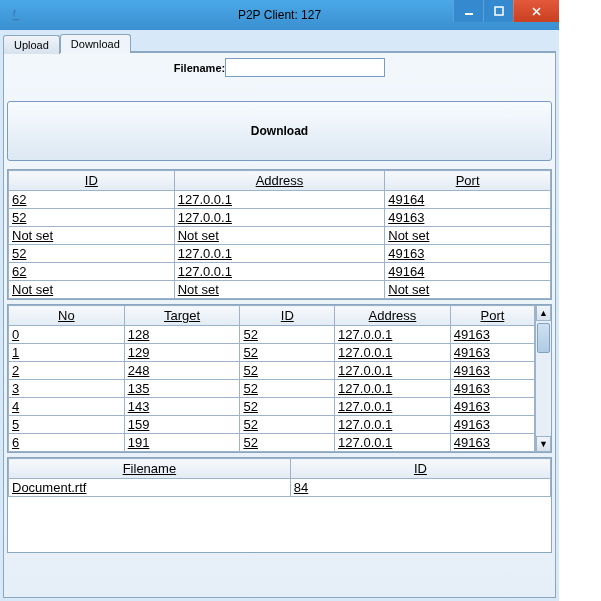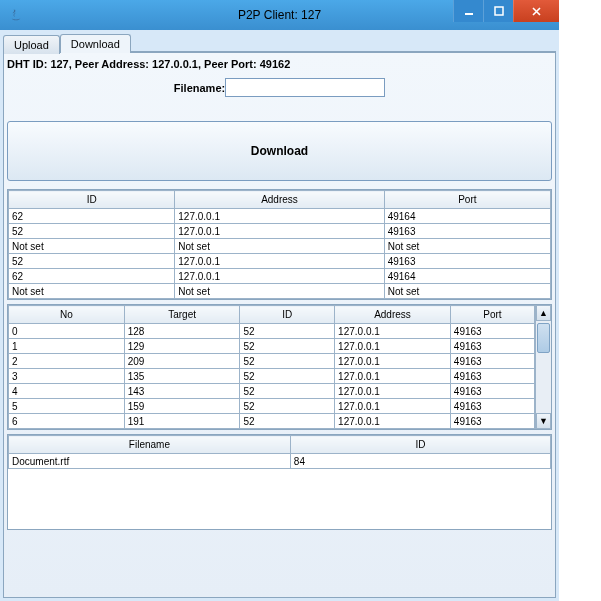--- a/index.html
+++ b/index.html
@@ -136,22 +136,23 @@
   display:flex;
   align-items:center;
   justify-content:center;
   font-weight:bold;
   font-size:12px;
   margin: 12px 0 4px 0;
 }
 table {
   width:100%;
   border-collapse:collapse;
-  font-size:10px;
+  font-size:13px;
   background:#fff;
+  text-decoration:underline;
 }
 th {
   background: linear-gradient(#f6f9fc,#e2ebf3);
   border:1px solid #9cb3c9;
   font-weight:normal;
   padding:2px 4px;
   text-align:center;
   height:18px;
 }
 td {
@@ -234,21 +235,20 @@
   </div>
 
   <div class="client">
     <div class="tabs-row">
       <div class="tab inactive">Upload</div>
       <div class="tab active">Download</div>
       <div class="tab-underline"></div>
     </div>
 
     <div class="panel">
-      <div class="infoline">DHT ID: 127, Peer Address: 127.0.0.1, Peer Port: 49162</div>
 
       <div class="filename-row">
         <label>Filename:</label>
         <input type="text" value="" style="">
       </div>
 
       <div class="big-btn">Download</div>
 
       <div class="table-wrap">
         <table>
@@ -323,21 +323,21 @@
                 </tr>
                 <tr>
                   <td>1</td>
                   <td>129</td>
                   <td>52</td>
                   <td>127.0.0.1</td>
                   <td>49163</td>
                 </tr>
                 <tr>
                   <td>2</td>
-                  <td>209</td>
+                  <td>248</td>
                   <td>52</td>
                   <td>127.0.0.1</td>
                   <td>49163</td>
                 </tr>
                 <tr>
                   <td>3</td>
                   <td>135</td>
                   <td>52</td>
                   <td>127.0.0.1</td>
                   <td>49163</td>

